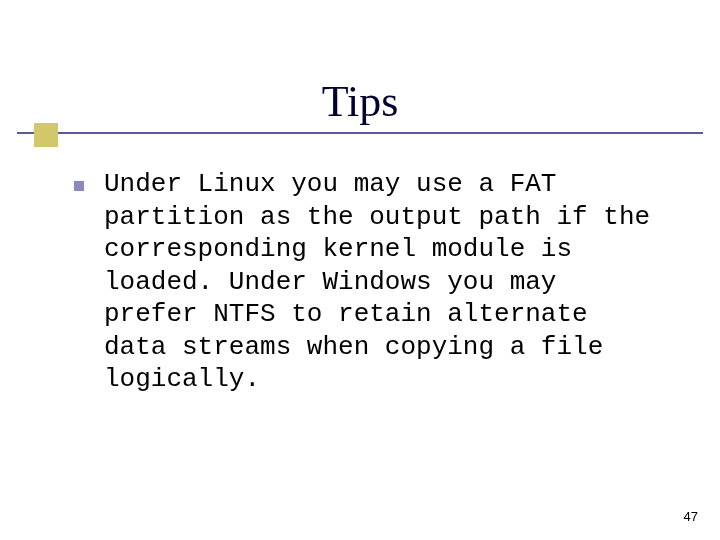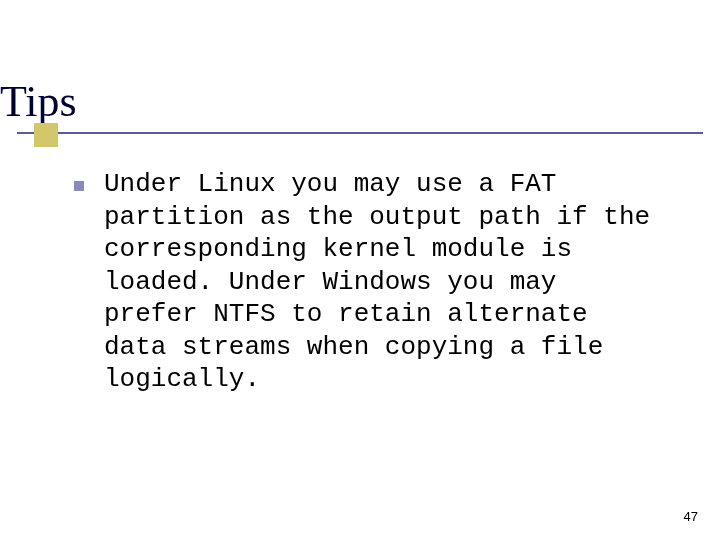--- a/index.html
+++ b/index.html
@@ -10,21 +10,21 @@
     background: #ffffff;
     font-family: Verdana, Geneva, sans-serif;
     position: relative;
     overflow: hidden;
   }
   .title-wrap {
     position: absolute;
     top: 76px;
     left: 0;
     width: 720px;
-    text-align: left;
+    text-align: center;
   }
   .title {
     font-family: "Times New Roman", Times, serif;
     font-size: 44px;
     color: #000033;
     margin: 0;
     font-weight: normal;
   }
   .title-underline {
     position: absolute;

